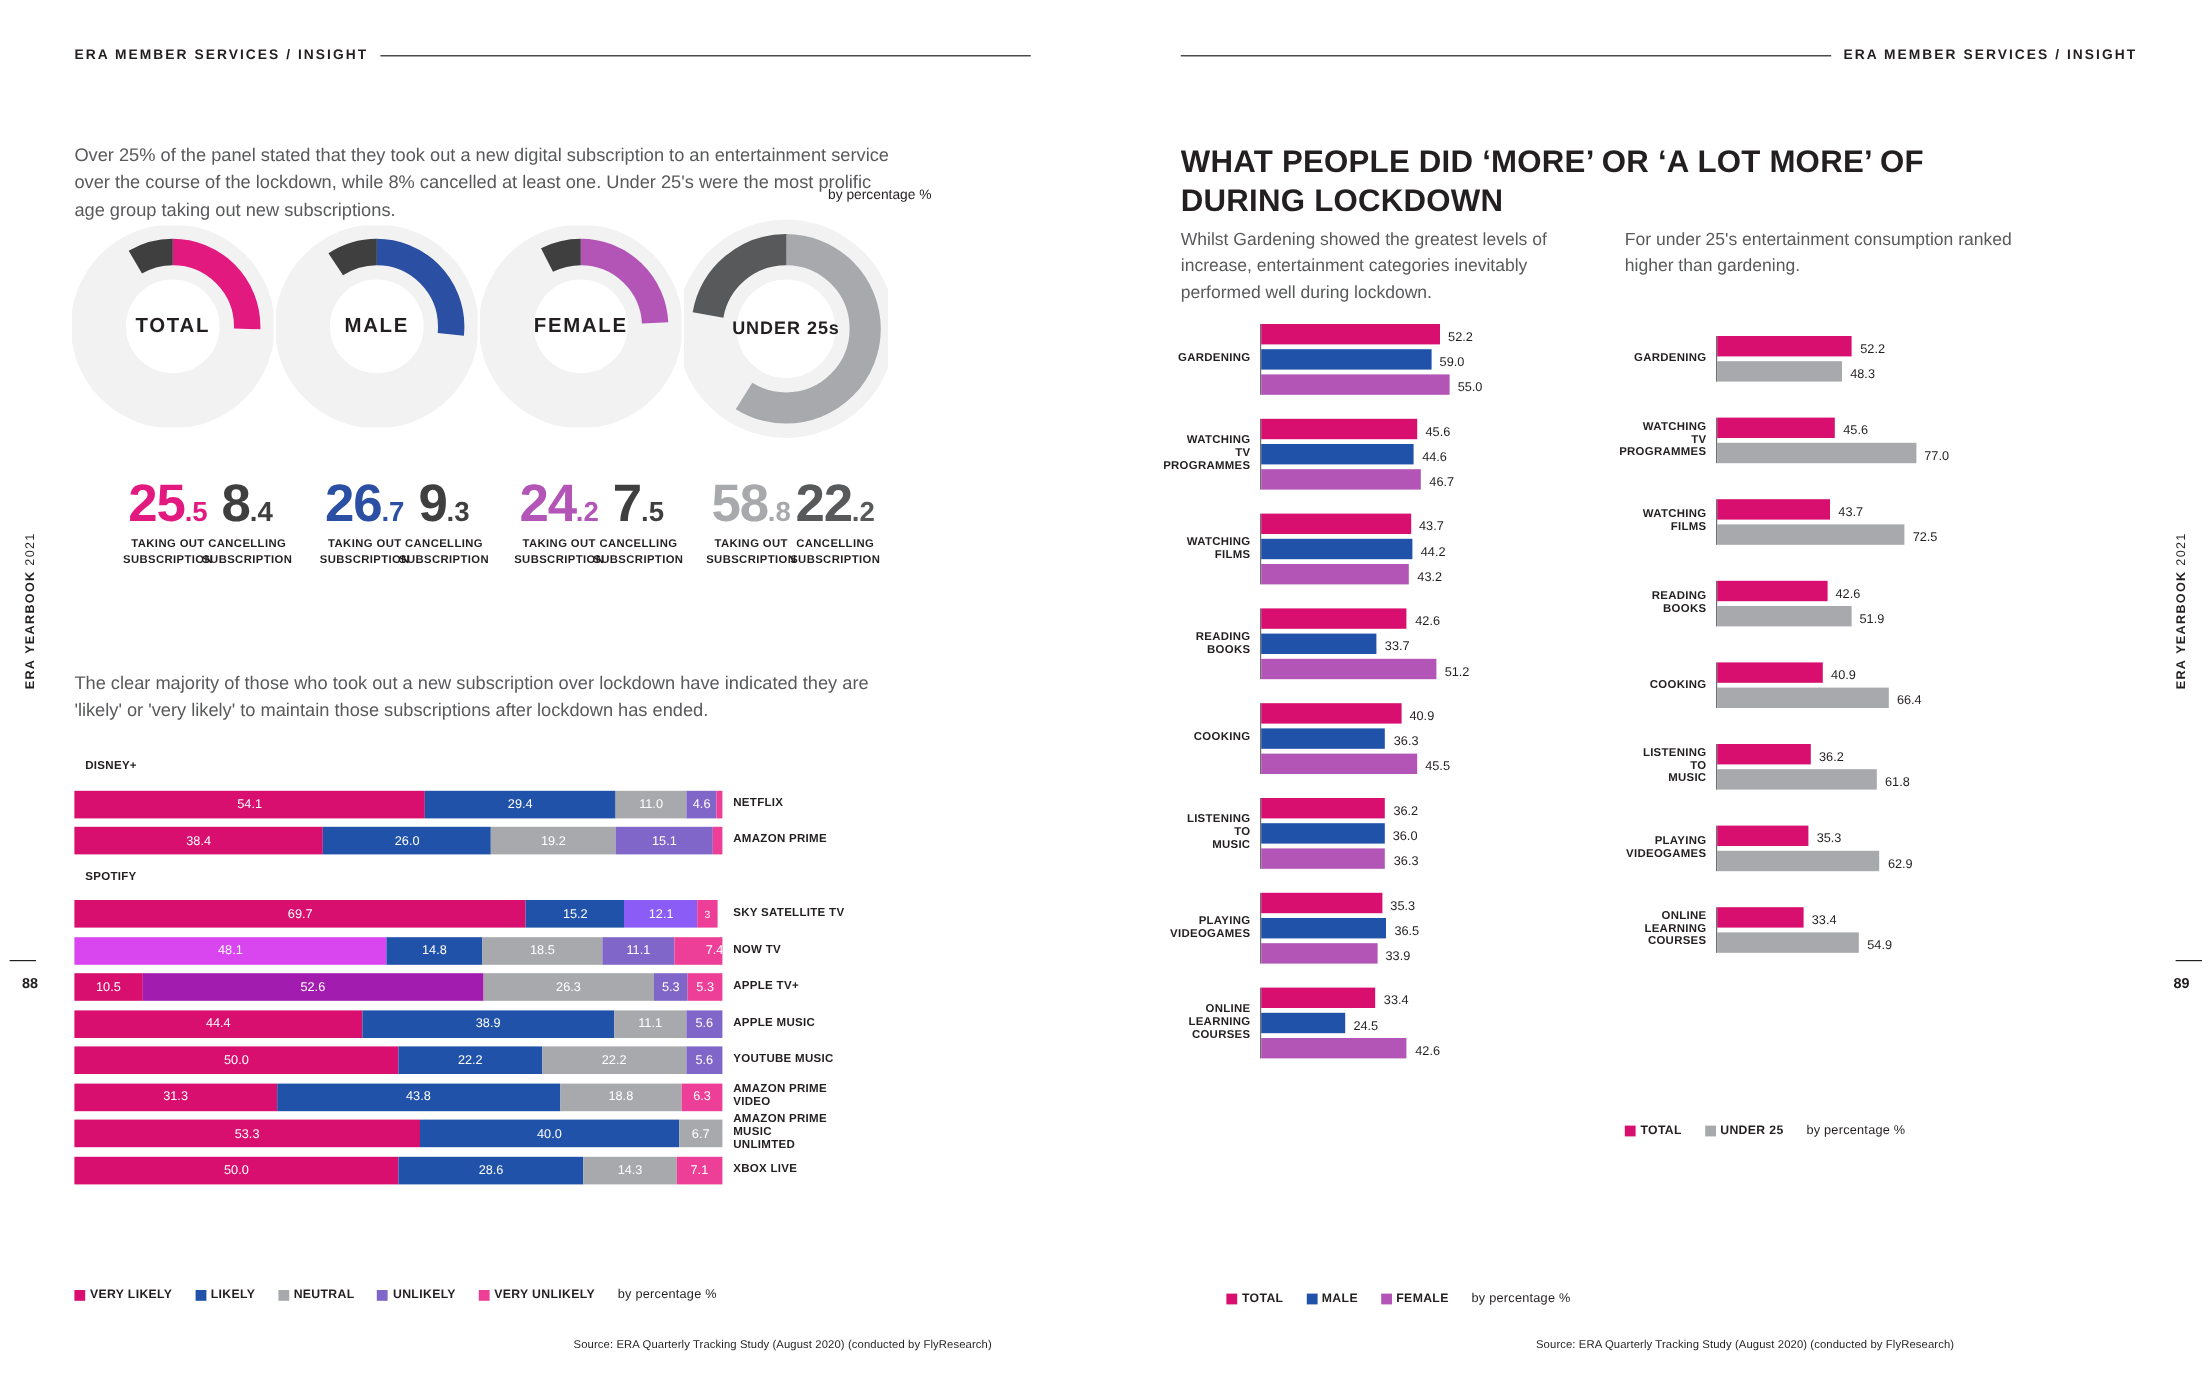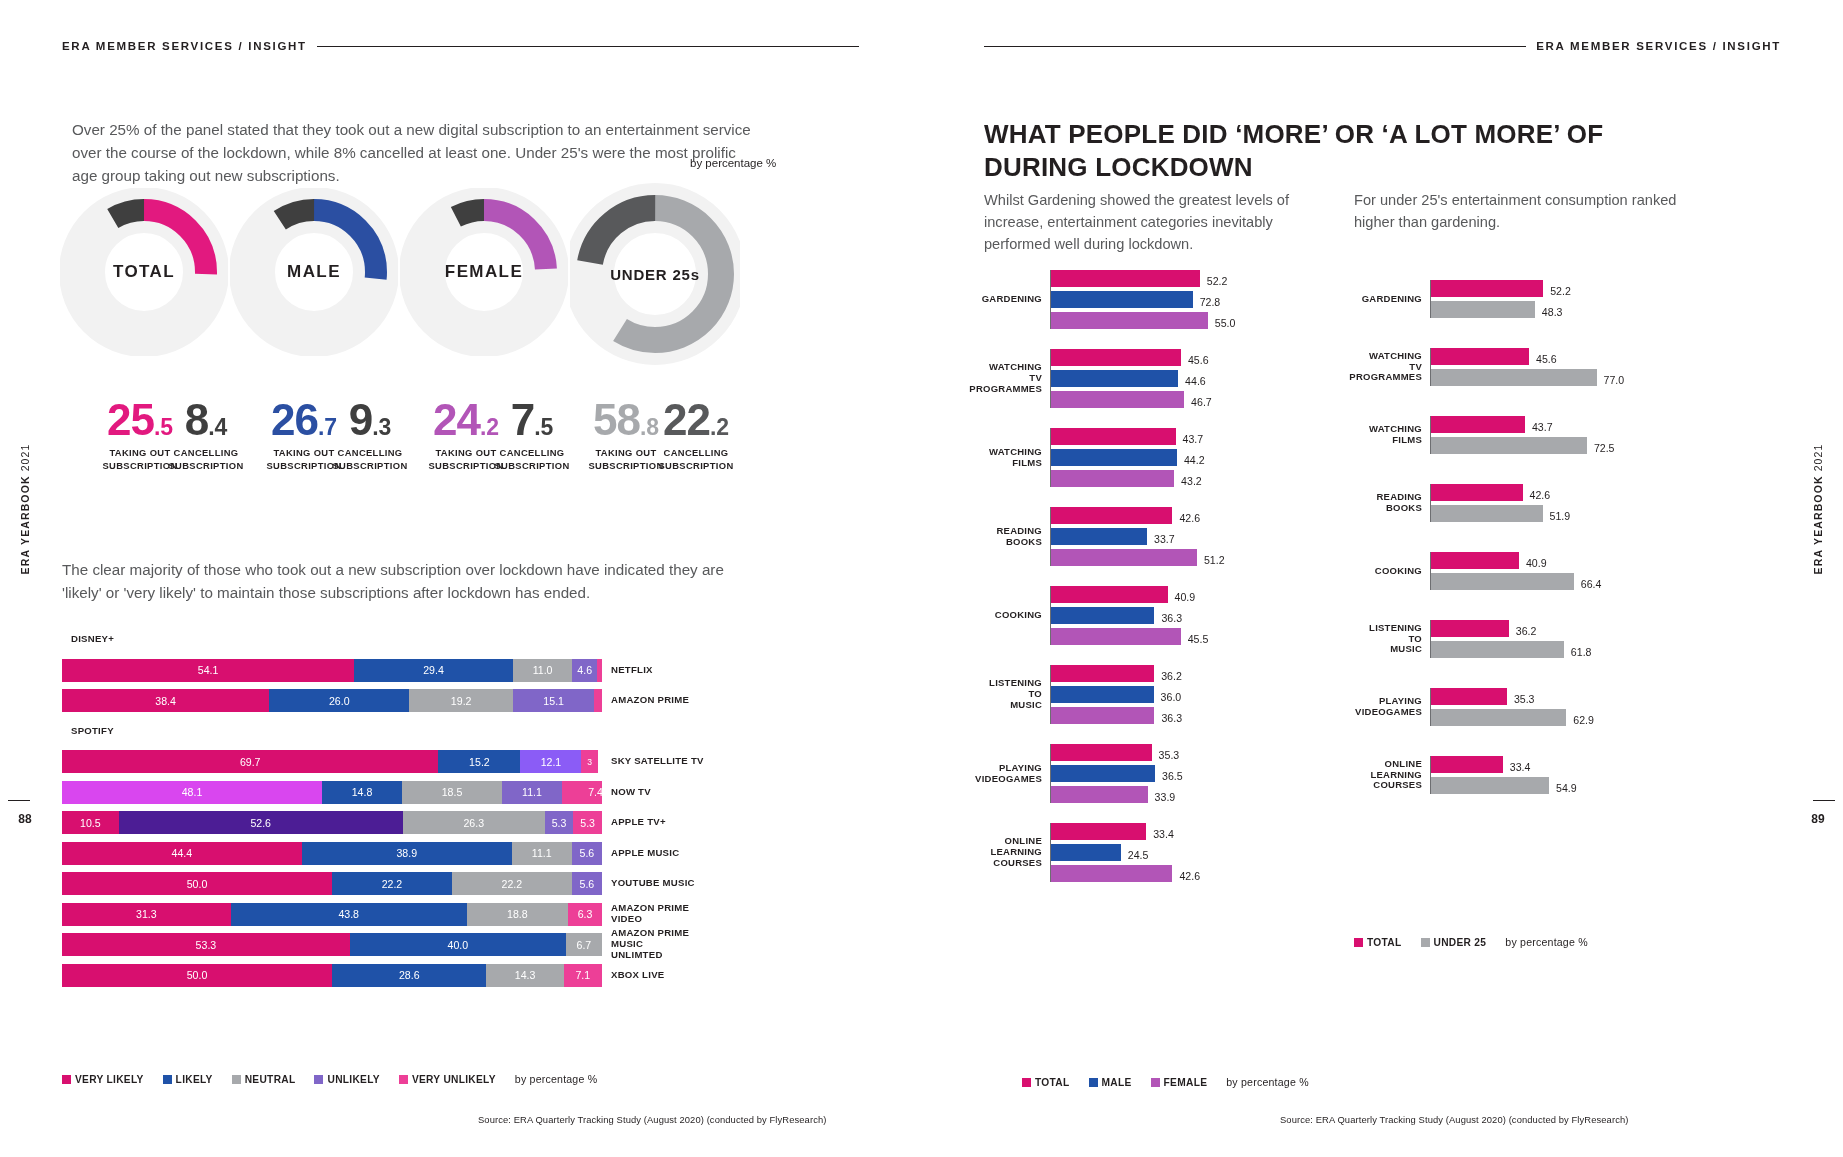--- a/index.html
+++ b/index.html
@@ -28,21 +28,21 @@
   .runhead .rule { flex: 1 1 auto; height: 1px; background: #231f20; }
   .runhead-left  .rule { margin-left: 10px; }
   .runhead-right .rule { margin-right: 10px; }
 
   
   .intro {
     position: absolute;
     font-size: 15.2px; line-height: 1.52; color: #58595b;
     font-weight: 400;
   }
-  .lead-left { left: 62px; top: 118px; width: 680px; margin-left: 10px; }
+  .lead-left { left: 62px; top: 118px; width: 680px; }
   .lead-mid  { left: 62px; top: 558px; width: 700px; }
 
   .by-pct {
     position: absolute; font-size: 11.5px; color: #231f20; font-weight: 500;
   }
 
   
   .donuts { position: absolute; left: 60px; top: 188px; width: 790px; height: 160px; }
   .donut { position: absolute; width: 168px; height: 168px; }
   .donut svg { display: block; }
@@ -274,21 +274,21 @@
             <div class="sseg" style="width: 80px; background: rgb(31, 82, 168);">14.8</div>
             <div class="sseg" style="width: 100px; background: rgb(167, 169, 172);">18.5</div>
             <div class="sseg" style="width: 60px; background: rgb(128, 102, 200);">11.1</div>
             <div class="sseg" style="width: 40px; background: rgb(237, 63, 151); padding-left: 27px;">7.4</div>
           </div>
           <div class="slabel">NOW TV</div>
         </div>
         <div class="srow">
           <div class="sbar">
             <div class="sseg" style="width: 56.7px; background: rgb(216, 15, 111);">10.5</div>
-            <div class="sseg" style="width: 284.04px; background: #4c1d95;">52.6</div>
+            <div class="sseg" style="width: 284.04px; background: #a21caf;">52.6</div>
             <div class="sseg" style="width: 142.02px; background: rgb(167, 169, 172);">26.3</div>
             <div class="sseg" style="width: 28.62px; background: rgb(128, 102, 200);">5.3</div>
             <div class="sseg" style="width: 28.62px; background: rgb(237, 63, 151);">5.3</div>
           </div>
           <div class="slabel">APPLE TV+</div>
         </div>
         <div class="srow">
           <div class="sbar">
             <div class="sseg" style="width: 239.76px; background: rgb(216, 15, 111);">44.4</div>
             <div class="sseg" style="width: 210.06px; background: rgb(31, 82, 168);">38.9</div>
@@ -387,21 +387,21 @@
         <div class="ggroup" style="margin-bottom: 20px;">
           <div class="gcat">GARDENING</div>
           <div class="gaxis"></div>
           <div class="gbars">
             <div class="gbarline">
               <div class="gbar" style="width:148.77px;background:#d80f6f"></div>
                         <div class="gval">52.2</div>
             </div>
             <div class="gbarline">
               <div class="gbar" style="width:141.645px;background:#1f52a8"></div>
-                        <div class="gval">72.8</div>
+                        <div class="gval">59.0</div>
             </div>
             <div class="gbarline">
               <div class="gbar" style="width:156.75px;background:#b255b7"></div>
                         <div class="gval">55.0</div>
             </div>
           </div>
         </div>
         <div class="ggroup" style="margin-bottom: 20px;">
           <div class="gcat">WATCHING<br>TV<br>PROGRAMMES</div>
           <div class="gaxis"></div>

